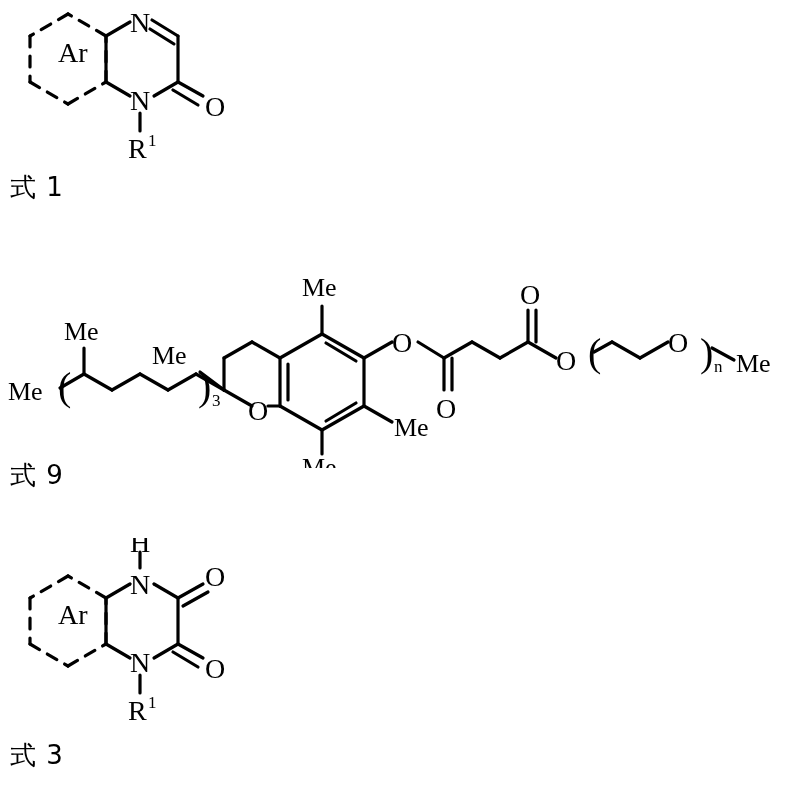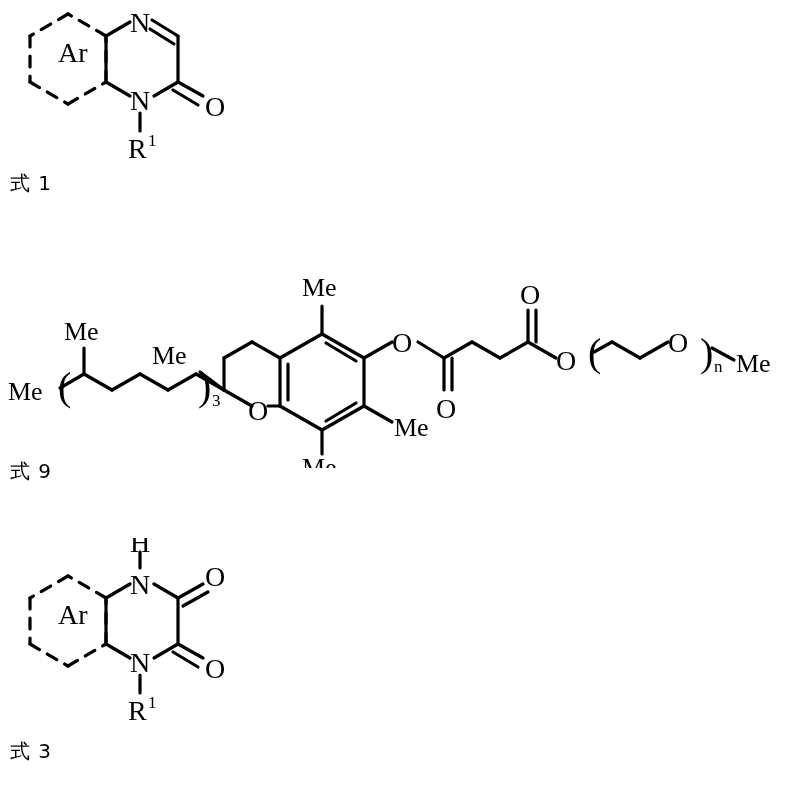--- a/index.html
+++ b/index.html
@@ -5,21 +5,21 @@
   html,body{margin:0;padding:0;background:#ffffff;}
   body{width:800px;height:788px;position:relative;overflow:hidden;
        font-family:"Liberation Serif", serif;color:#000000;}
   .canvas{position:absolute;inset:0;width:800px;height:788px;}
   svg{display:block;}
   .atom{font-family:"Liberation Serif", serif;font-size:28px;fill:#000;}
   .atom-sm{font-family:"Liberation Serif", serif;font-size:26px;fill:#000;}
   .sub{font-family:"Liberation Serif", serif;font-size:17px;fill:#000;}
   .brk{font-family:"Liberation Serif", serif;font-size:40px;fill:#000;}
   .caption{position:absolute;font-family:"DejaVu Sans","Liberation Serif",sans-serif;
-           font-size:20px;color:#000;letter-spacing:1px;white-space:nowrap;}
+           font-size:26px;color:#000;letter-spacing:1px;white-space:nowrap;}
   .cap1{left:10px;top:170px;}
   .cap2{left:10px;top:458px;}
   .cap3{left:10px;top:738px;}
 </style>
 </head>
 <body>
 
 <div class="canvas">
 
 <svg width="800" height="170" viewBox="0 0 800 170" style="position:absolute;left:0;top:0;">

